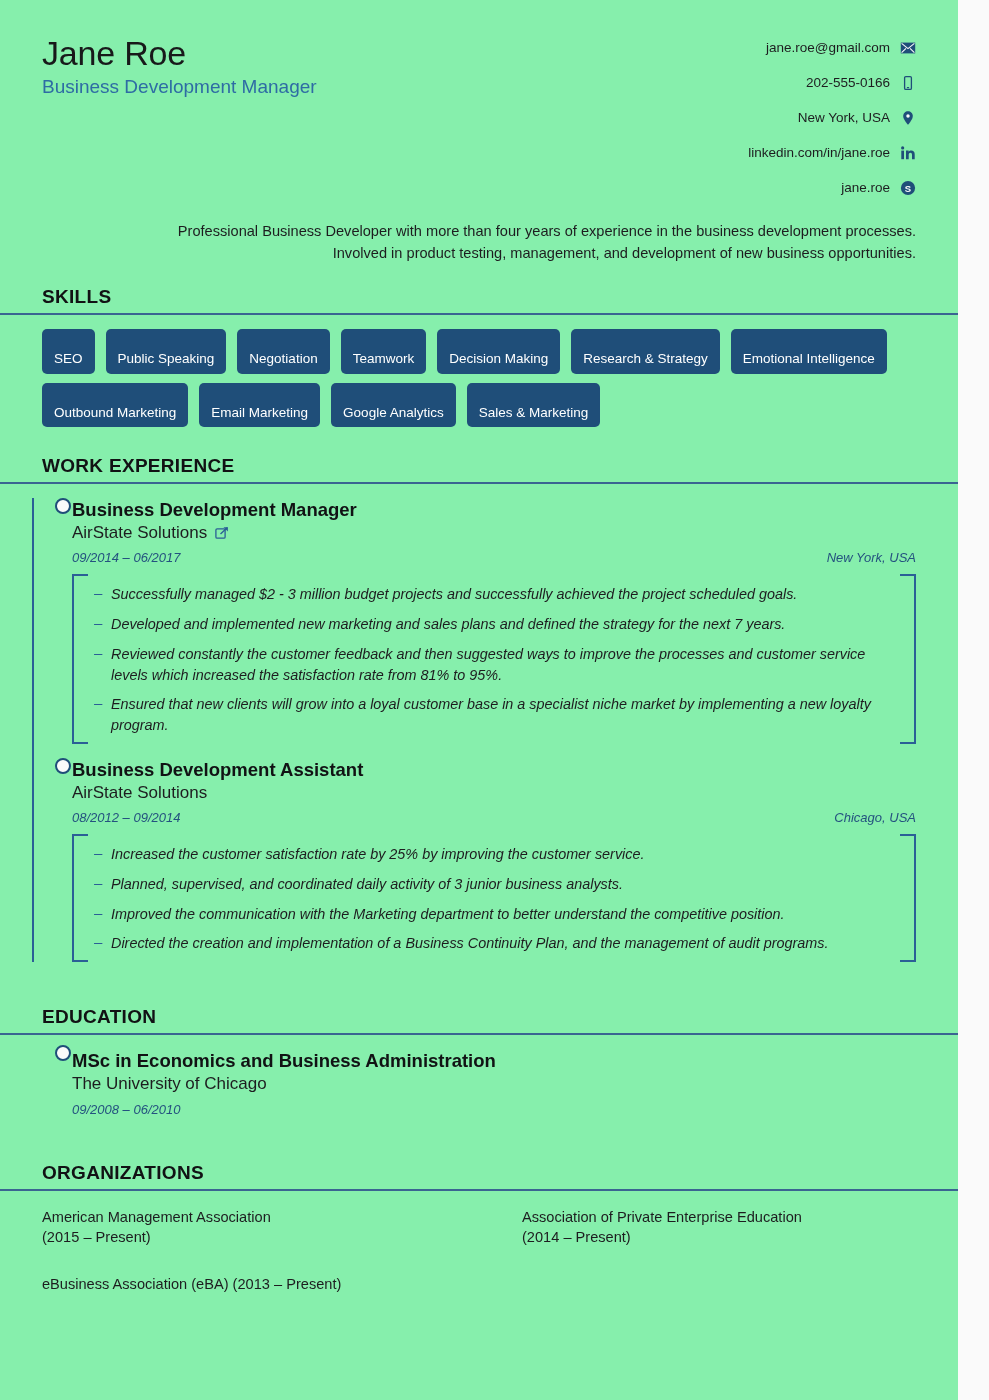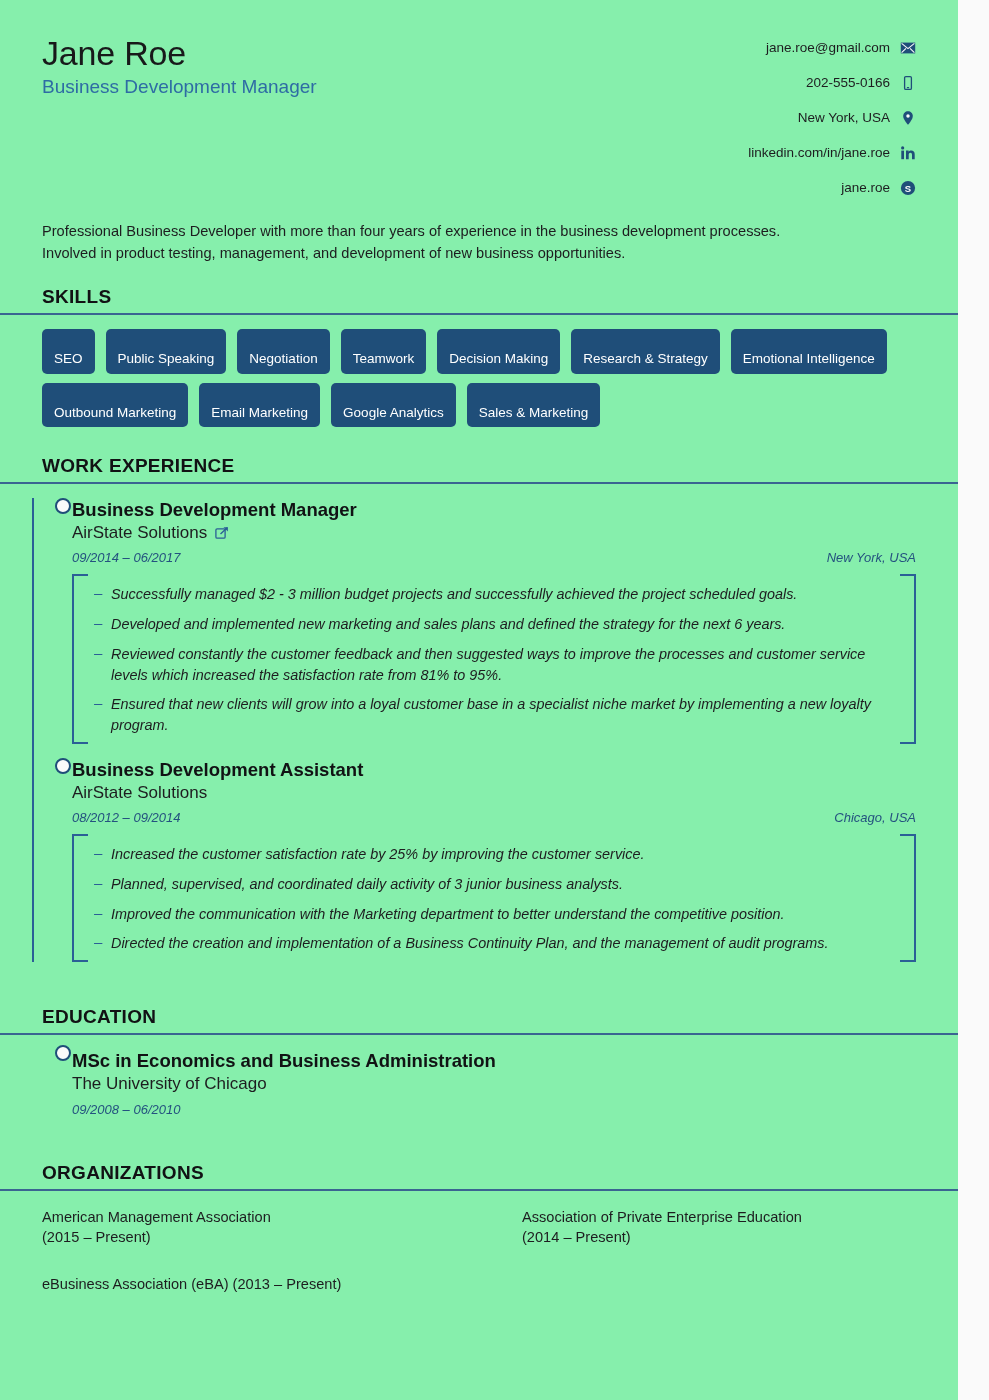--- a/index.html
+++ b/index.html
@@ -73,20 +73,21 @@
   }
   .contact-icon svg { display: block; }
 
   
   .summary {
     margin: 24px 42px 0 42px;
     font-size: 14.6px;
     line-height: 1.46;
     color: #1d1d1f;
     max-width: 880px;
+    text-align: right;
   }
 
   
   .section { margin-top: 22px; }
   .section-title {
     font-size: 19px;
     font-weight: 700;
     letter-spacing: 0.3px;
     color: #111214;
     margin: 0 42px 5px 42px;
@@ -356,21 +357,21 @@
             </svg>
           </span>
         </div>
         <div class="entry-meta">
           <span>09/2014 – 06/2017</span>
           <span>New York, USA</span>
         </div>
         <div class="bracket">
           <ul class="bullets">
             <li>Successfully managed $2 - 3 million budget projects and successfully achieved the project scheduled goals.</li>
-            <li>Developed and implemented new marketing and sales plans and defined the strategy for the next 6 years.</li>
+            <li>Developed and implemented new marketing and sales plans and defined the strategy for the next 7 years.</li>
             <li>Reviewed constantly the customer feedback and then suggested ways to improve the processes and customer service levels which increased the satisfaction rate from 81% to 95%.</li>
             <li>Ensured that new clients will grow into a loyal customer base in a specialist niche market by implementing a new loyalty program.</li>
           </ul>
         </div>
       </div>
 
       <div class="entry">
         <div class="tl-dot"></div>
         <div class="entry-title">Business Development Assistant</div>
         <div class="entry-company">

